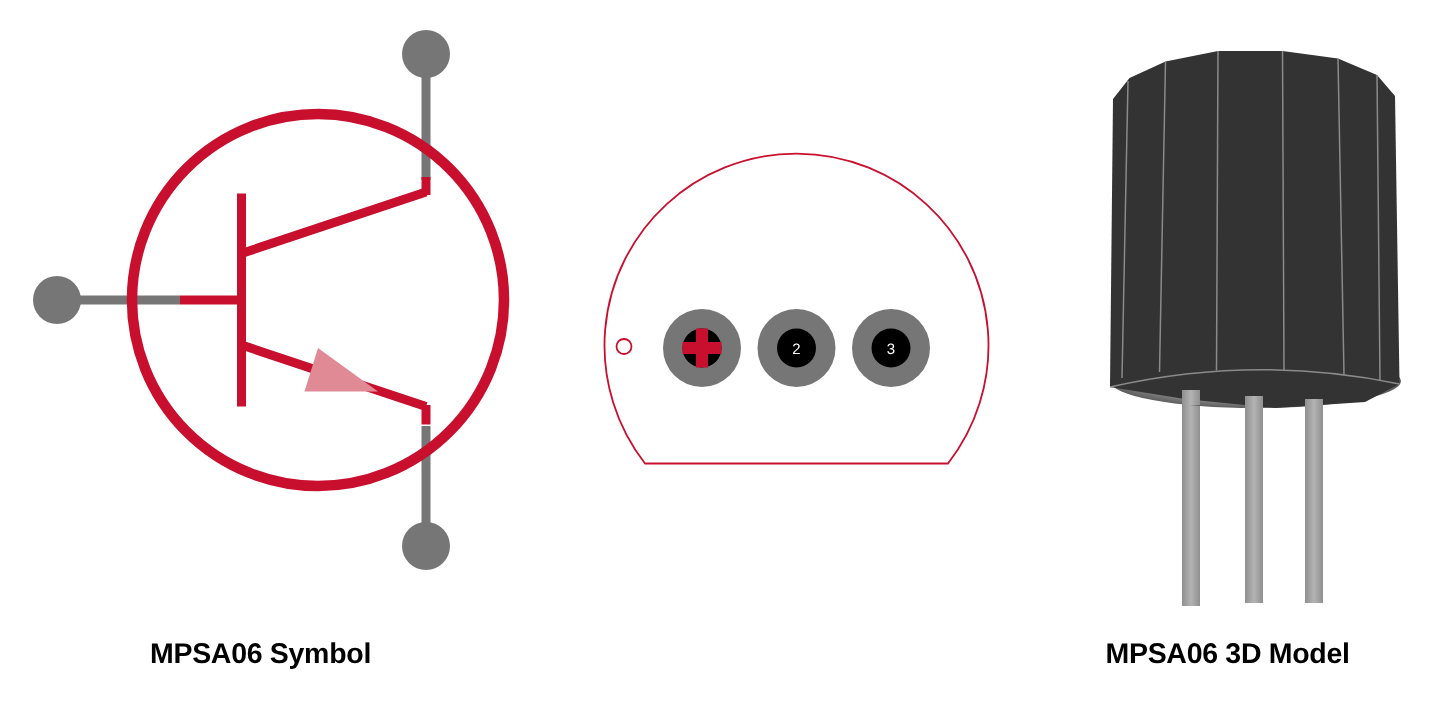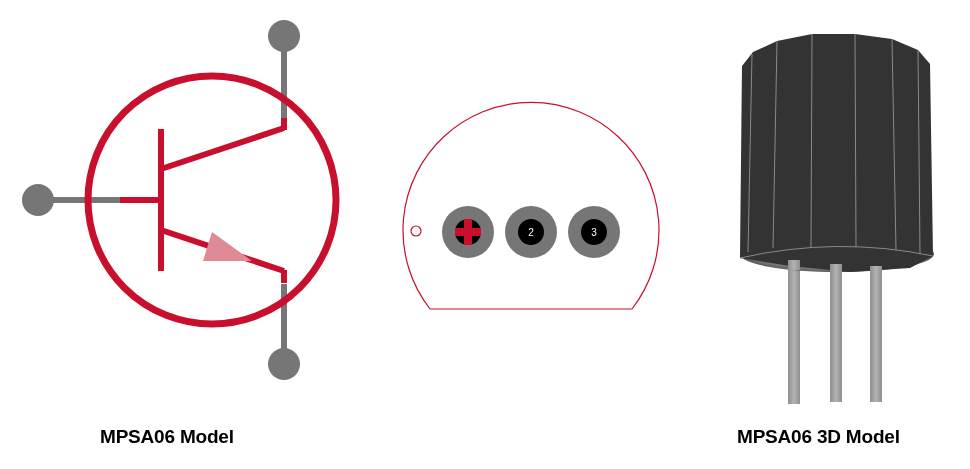--- a/index.html
+++ b/index.html
@@ -33,21 +33,21 @@
     <line x1="161" y1="129" x2="161" y2="271" stroke="#c8102e" stroke-width="6"></line>
     <line x1="120" y1="200" x2="161" y2="200" stroke="#c8102e" stroke-width="6"></line>
 
     <line x1="161" y1="169" x2="284" y2="128" stroke="#c8102e" stroke-width="6"></line>
     <line x1="284" y1="118" x2="284" y2="130" stroke="#c8102e" stroke-width="6"></line>
 
     <line x1="161" y1="230" x2="284" y2="271" stroke="#c8102e" stroke-width="6"></line>
     <line x1="284" y1="270" x2="284" y2="283" stroke="#c8102e" stroke-width="6"></line>
     <polygon points="212,232 203,261 252,261" fill="#e08a96"></polygon>
   </svg>
-  <div class="caption" id="cap-symbol">MPSA06 Model</div>
+  <div class="caption" id="cap-symbol">MPSA06 Symbol</div>
 </div>
 
 <div class="panel" style="left:360px;width:340px;height:469px;">
   <svg width="340" height="400" viewBox="360 0 340 400" style="left:0;">
 
     <path d="M 430 309 A 128 128 0 1 1 632 309 Z" fill="none" stroke="#c8102e" stroke-width="1.2"></path>
     <circle cx="416" cy="231" r="5" fill="none" stroke="#c8102e" stroke-width="1.2"></circle>
 
     <g>
       <circle cx="468" cy="232" r="26" fill="#767676"></circle>

